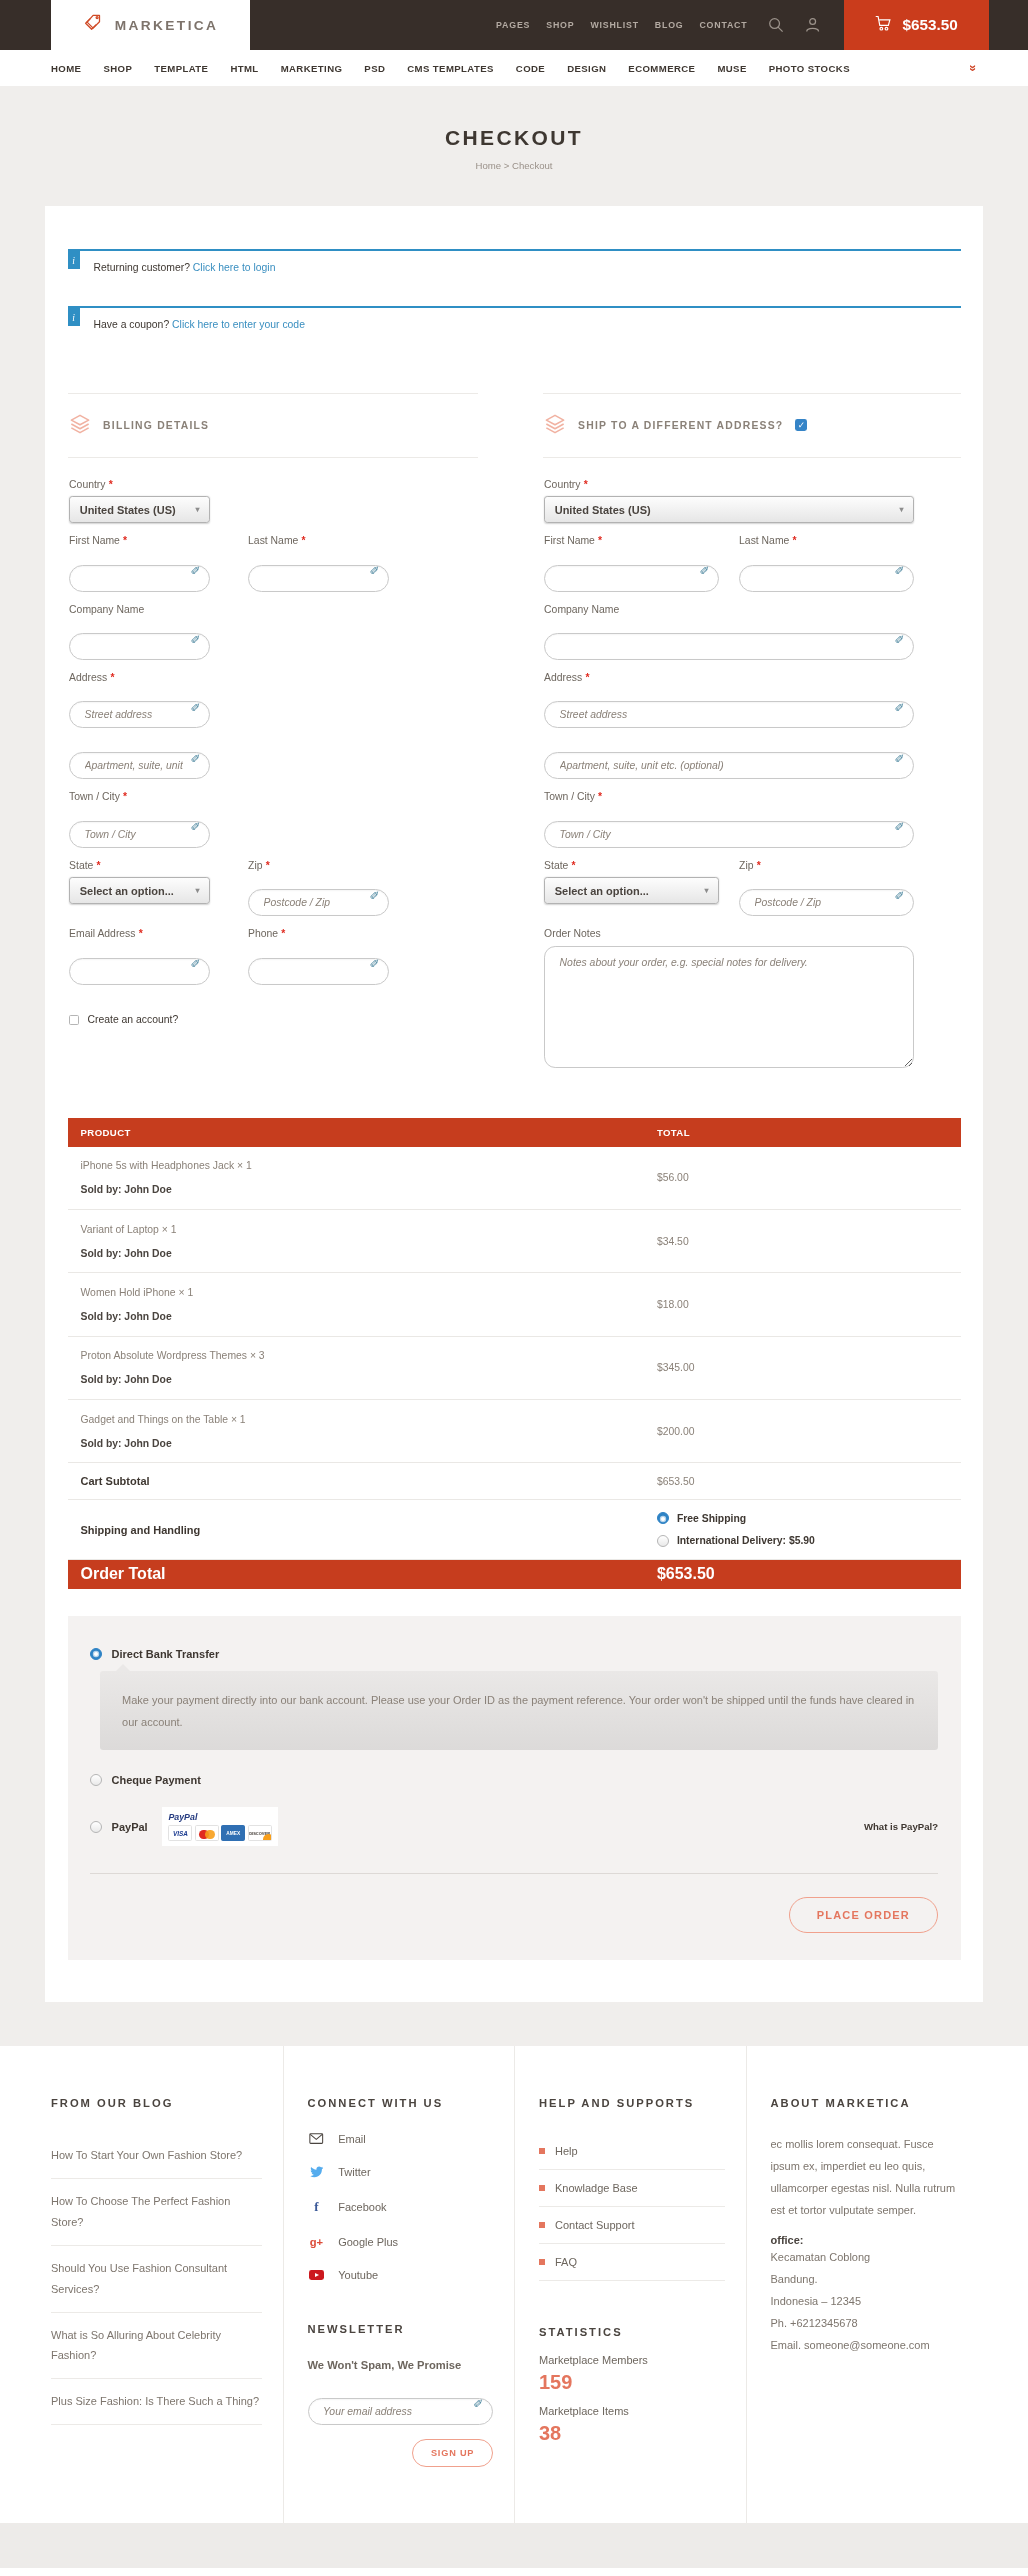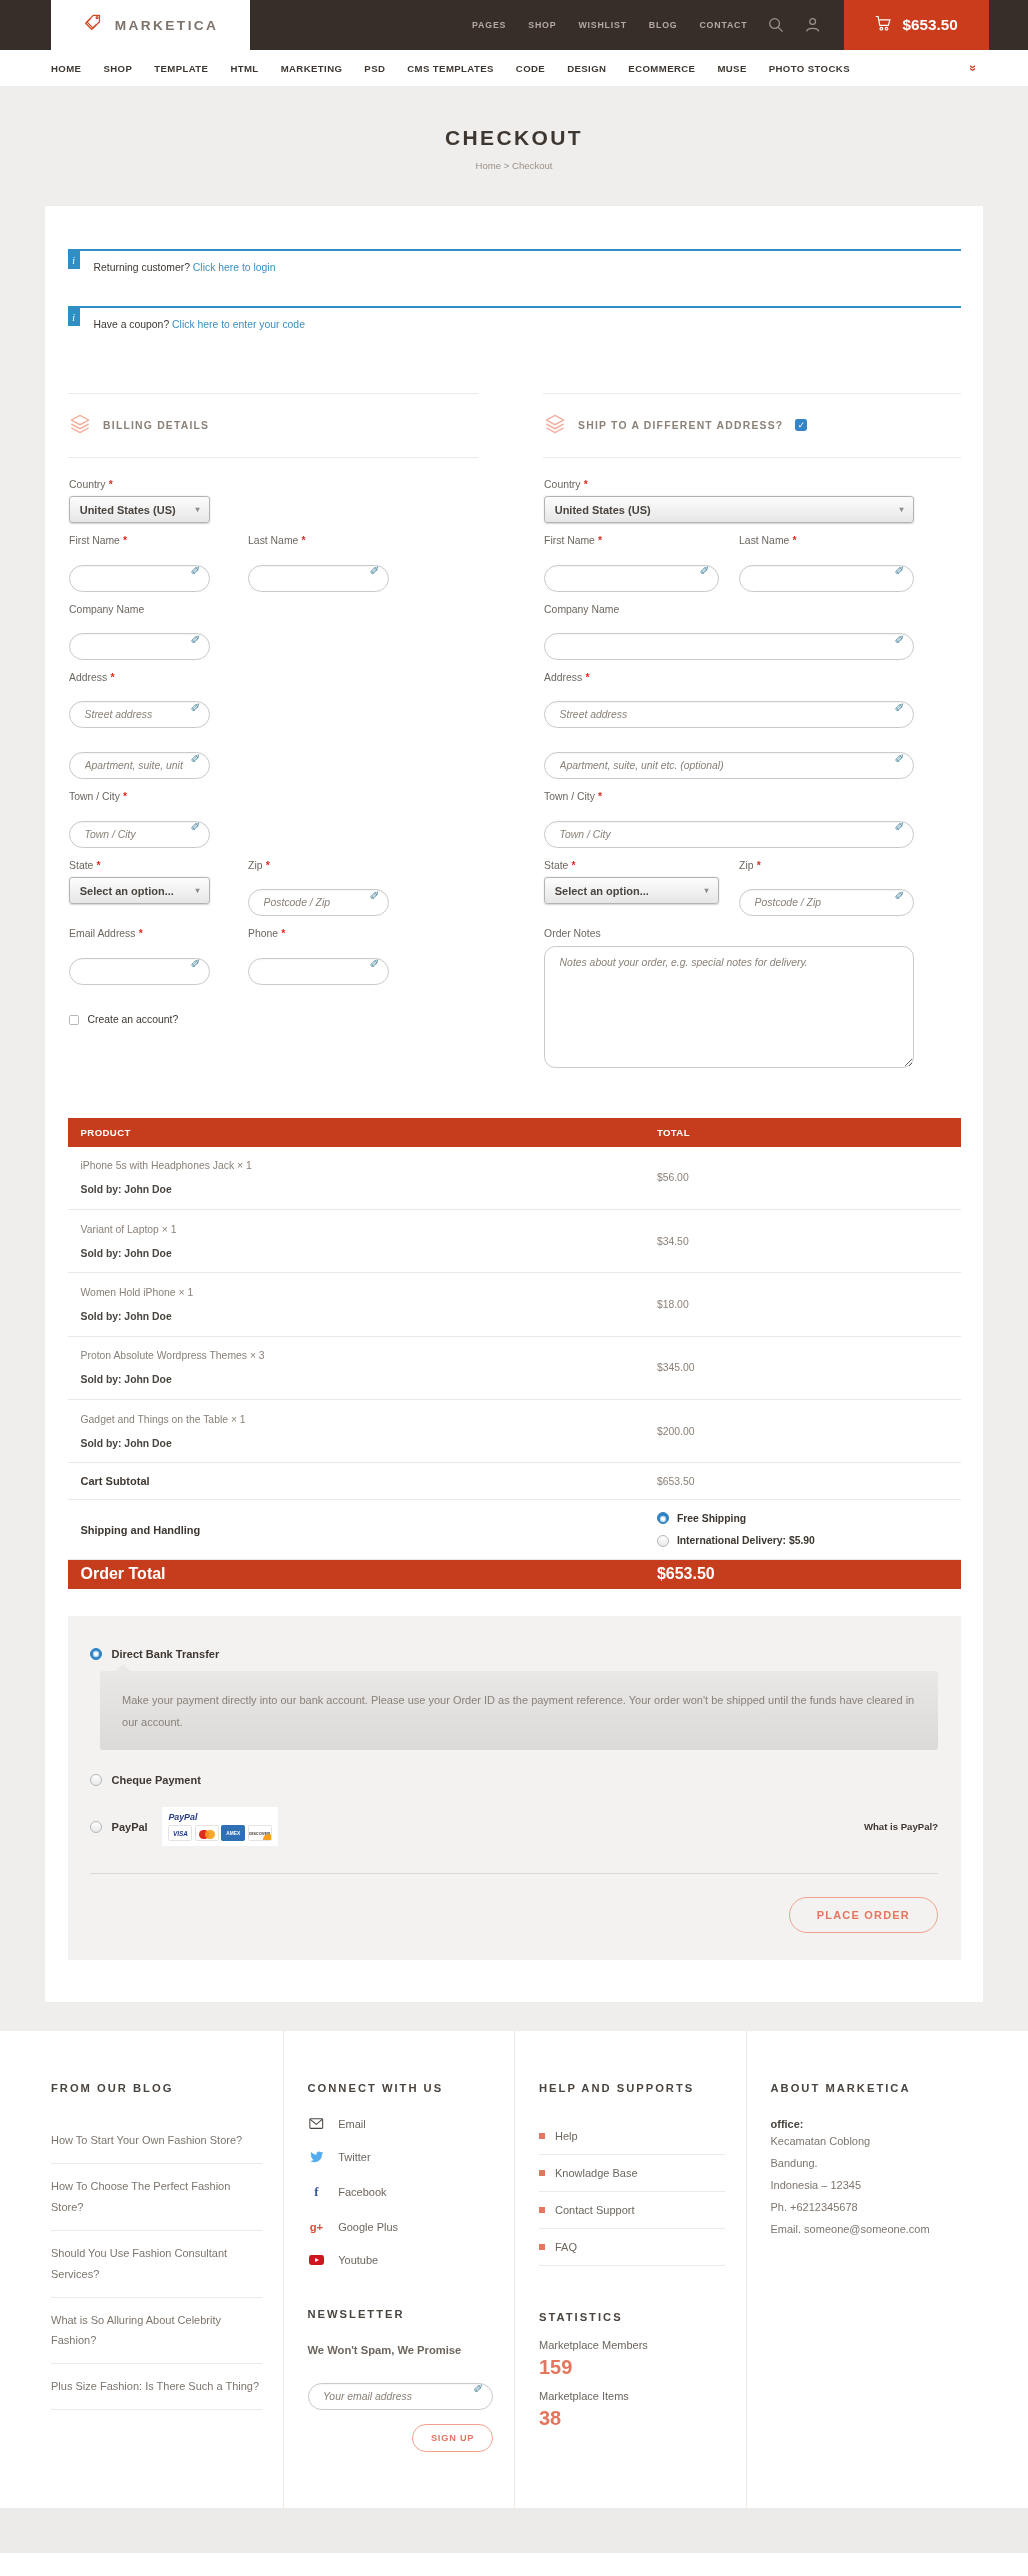--- a/index.html
+++ b/index.html
@@ -3,32 +3,32 @@
 <meta charset="utf-8">
 <style>
   * { box-sizing: border-box; margin: 0; padding: 0; }
   body { width: 1028px; margin: 0 auto; font-family: "Liberation Sans", sans-serif; background: #fff; color: #6d665e; }
   a { text-decoration: none; cursor: pointer; }
 
   
   .topbar { height: 50px; background: #372e29; display: flex; align-items: center; }
   .logo-box { width: 199px; height: 50px; background: #fff; margin-left: 51px; display: flex; align-items: center; justify-content: center; gap: 9.6px; flex: none; }
   .brand { font-size: 13.7px; font-weight: bold; letter-spacing: 2.4px; color: #7d736b; }
-  .top-nav { margin-left: auto; display: flex; gap: 22px; align-items: center; }
+  .top-nav { margin-left: auto; display: flex; gap: 16px; align-items: center; }
   .top-nav a { font-size: 8.8px; font-weight: bold; letter-spacing: 0.8px; color: #b3aaa2; }
   .hicon { margin-left: 21px; display: flex; align-items: center; cursor: pointer; }
   .cart-box { width: 145px; height: 50px; background: #ca3c1c; margin-left: 24px; margin-right: 39px; display: flex; align-items: center; justify-content: center; gap: 9.6px; color: #fff; font-size: 15.3px; font-weight: bold; cursor: pointer; flex: none; }
 
   
   .main-nav { height: 36px; background: #fff; display: flex; align-items: center; padding: 0 51px; gap: 22px; }
   .main-nav a { font-size: 9.6px; font-weight: bold; letter-spacing: 0.4px; color: #3e3731; }
   .nav-more { margin-left: auto; color: #d0482a; font-size: 12px; font-weight: bold; transform: rotate(90deg); cursor: pointer; }
 
   
-  .page-bg { background: #f0eeec; padding-bottom: 29px; }
+  .page-bg { background: #f0eeec; padding-bottom: 44px; }
   .hero { text-align: center; padding: 40px 0 35px; }
   .hero h1 { font-size: 21px; letter-spacing: 2.4px; color: #3e3731; font-weight: bold; }
   .crumbs { margin-top: 10.4px; font-size: 9.6px; color: #9a9189; }
   .crumbs a { color: #9a9189; }
 
   
   .card { width: 938px; margin: 0 auto; background: #fff; padding: 43px 22.5px 42px; }
 
   .notice { border-top: 2.4px solid #2f8fc4; position: relative; padding: 10.4px 0 16px 26px; font-size: 10.4px; color: #3e3731; margin-bottom: 17.7px; }
   .notice .itab { position: absolute; left: 0; top: 0; width: 12px; height: 17.7px; background: #2f8fc4; color: #fff; font-style: italic; font-family: "Liberation Serif", serif; font-size: 9.6px; display: flex; align-items: center; justify-content: center; }
@@ -539,20 +539,21 @@
 
       <div class="ftitle stat-title">STATISTICS</div>
       <div class="stat-label">Marketplace Members</div>
       <div class="stat-value">159</div>
       <div class="stat-label">Marketplace Items</div>
       <div class="stat-value">38</div>
     </div>
 
     <div class="fcol">
       <div class="ftitle">ABOUT MARKETICA</div>
+      <p class="about-text">ec mollis lorem consequat. Fusce ipsum ex, imperdiet eu leo quis, ullamcorper egestas nisl. Nulla rutrum est et tortor vulputate semper.</p>
       <div class="office">office:</div>
       <div class="addr-line">Kecamatan Coblong</div>
       <div class="addr-line">Bandung.</div>
       <div class="addr-line">Indonesia – 12345</div>
       <div class="addr-line">Ph. +6212345678</div>
       <div class="addr-line">Email. someone@someone.com</div>
     </div>
 
   </div>
 </footer>

